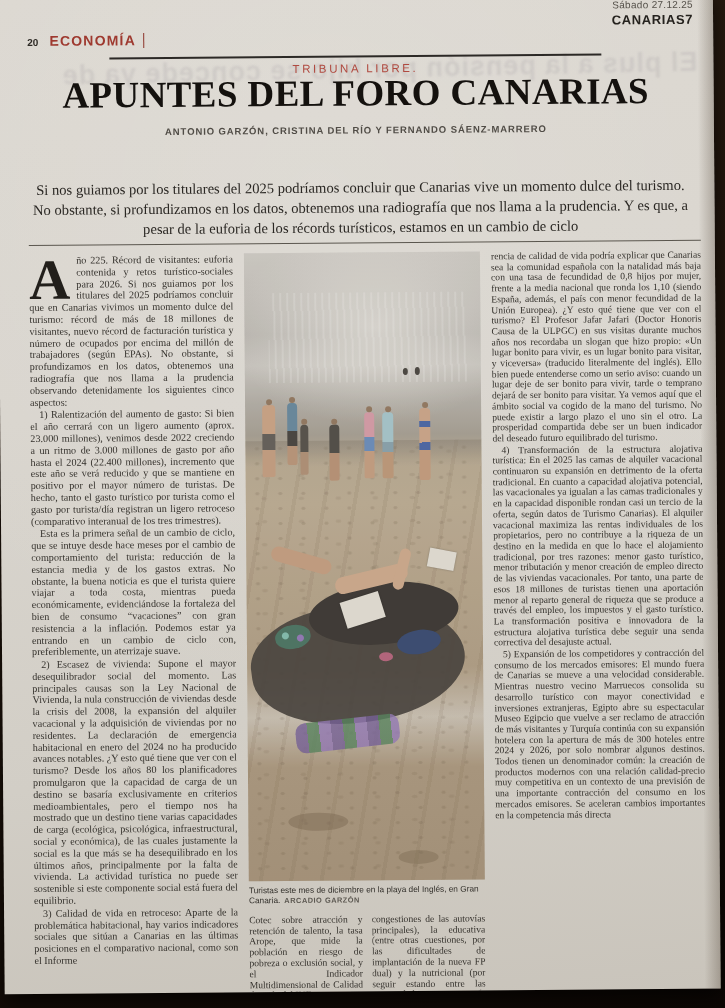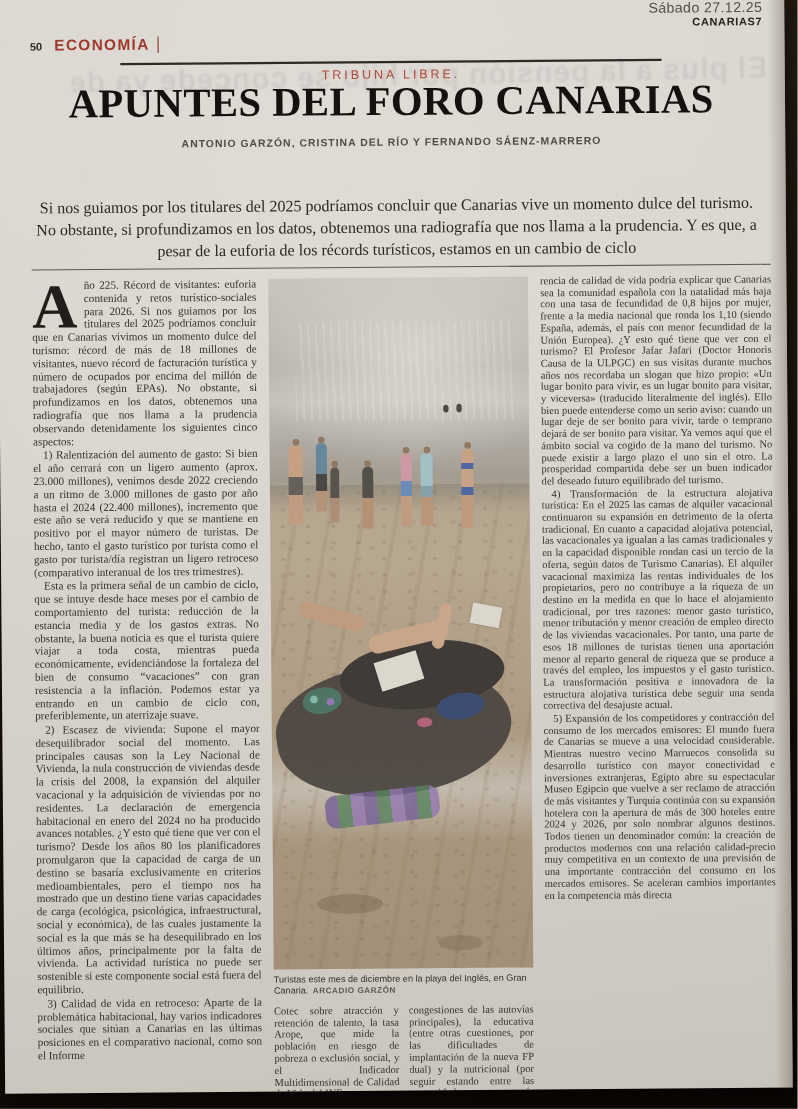--- a/index.html
+++ b/index.html
@@ -23,22 +23,22 @@
     pointer-events:none;
   }
   
   .bleedthrough{
     position:absolute;top:58px;left:120px;width:580px;
     font-weight:bold;font-size:27px;letter-spacing:1px;
     color:rgba(95,90,105,.12);transform:scaleX(-1) rotate(0.8deg);
     filter:blur(1.2px);pointer-events:none;white-space:nowrap;
   }
   .masthead{position:absolute;top:6px;right:20px;text-align:right;line-height:1.25;}
-  .masthead-date{font-size:13px;color:#55514a;letter-spacing:.3px;}
-  .masthead-brand{font-size:10px;font-weight:bold;color:#25221e;letter-spacing:.6px;}
+  .masthead-date{font-size:10px;color:#55514a;letter-spacing:.3px;}
+  .masthead-brand{font-size:13px;font-weight:bold;color:#25221e;letter-spacing:.6px;}
   .section-head{position:absolute;top:36px;left:30px;display:flex;align-items:baseline;gap:11px;}
   .page-num{font-size:10px;font-weight:bold;color:#2d2a25;}
   .section-name{
     font-size:14px;font-weight:bold;color:#9e392f;letter-spacing:1.2px;
     border-right:1.6px solid #8d342a;padding-right:7px;line-height:1.1;
   }
   .article-head{position:absolute;top:60px;left:0;right:0;text-align:center;}
   .kicker-rule{width:492px;margin:0 auto 5px auto;border-top:2px solid #2c2926;}
   .kicker{font-size:11.5px;letter-spacing:2.6px;color:#b04a40;}
   .headline{
@@ -107,21 +107,21 @@
 <div class="paper">
 
   <div class="bleedthrough">El plus a la pensión por hijo se concede ya de</div>
 
   <div class="masthead">
     <div class="masthead-date">Sábado 27.12.25</div>
     <div class="masthead-brand">CANARIAS7</div>
   </div>
 
   <div class="section-head">
-    <span class="page-num">50</span>
+    <span class="page-num">20</span>
     <span class="section-name">ECONOMÍA</span>
   </div>
 
   <div class="article-head">
     <div class="kicker-rule"></div>
     <div class="kicker">TRIBUNA LIBRE.</div>
     <h1 class="headline" style="margin:0;">APUNTES DEL FORO CANARIAS</h1>
     <div class="byline">ANTONIO GARZÓN, CRISTINA DEL RÍO Y FERNANDO SÁENZ-MARRERO</div>
   </div>
 

